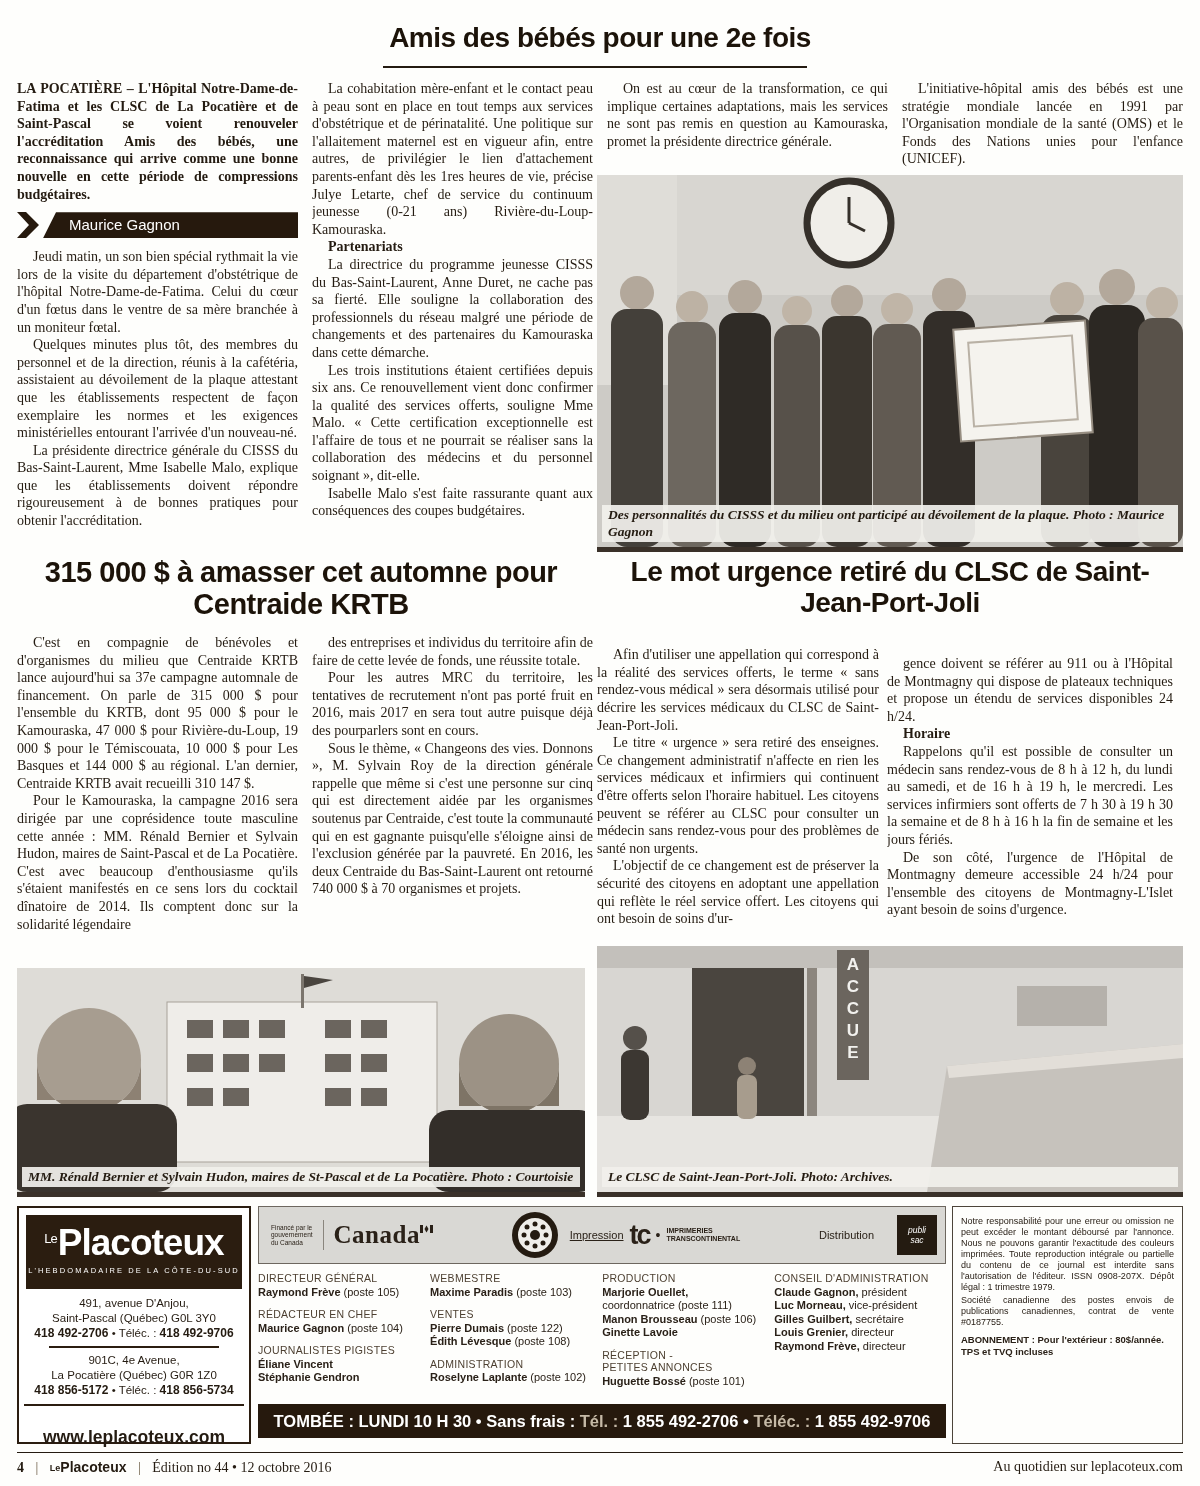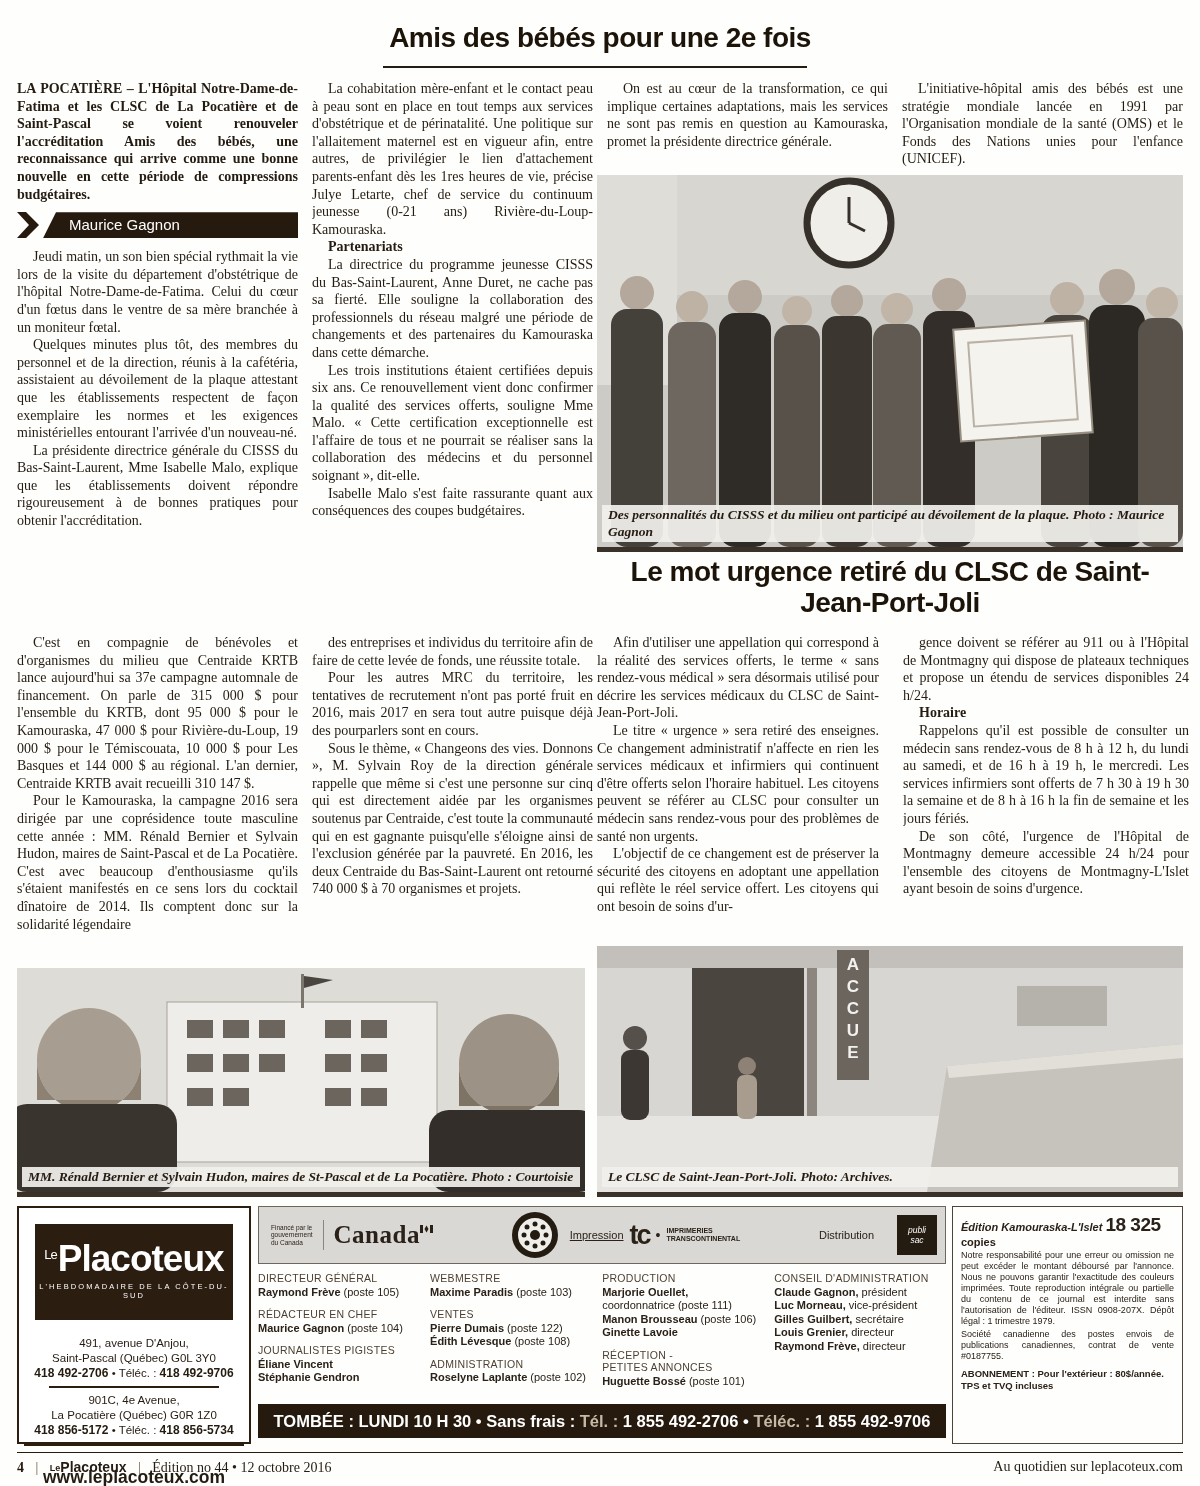--- a/index.html
+++ b/index.html
@@ -25,21 +25,21 @@
   .byline .bar{flex:1;height:26px;background:#26190d;color:#fff;
       font-family:"Liberation Sans",sans-serif;font-size:15px;line-height:26px;
       padding-left:26px;clip-path:polygon(13px 0,100% 0,100% 100%,0 100%);}
   
   .photo{position:absolute;overflow:hidden;border-bottom:5px solid #3a3129;}
   .photo svg{display:block;}
   .caption{position:absolute;left:5px;right:5px;bottom:5px;background:rgba(241,240,236,.93);
       font-style:italic;font-weight:bold;font-size:13.5px;line-height:16.5px;padding:2px 6px;}
   .masthead{position:absolute;left:17px;top:1206px;width:234px;height:238px;
       border:2px solid #2b1d10;background:#fff;box-sizing:border-box;}
-  .mlogo{background:#2b1d10;color:#fff;margin:16px;height:96px;text-align:center;padding-top:11px;box-sizing:border-box;}
+  .mlogo{background:#2b1d10;color:#fff;margin:7px;height:74px;text-align:center;padding-top:4px;box-sizing:border-box;}
   .mlogo .big{font-family:"Liberation Sans",sans-serif;font-weight:bold;font-size:37px;letter-spacing:-1px;line-height:40px;}
   .mlogo .le{font-size:13px;vertical-align:12px;font-weight:normal;margin-right:1px;}
   .mlogo .tag{font-family:"Liberation Sans",sans-serif;font-size:7.5px;letter-spacing:2.1px;margin-top:3px;}
   .maddr{text-align:center;font-family:"Liberation Sans",sans-serif;font-size:11.5px;line-height:15px;margin-top:4px;}
   .maddr .tel b{font-size:12px;}
   .mrule{width:170px;height:2px;background:#2b1d10;margin:5px auto;}
   .msite{border-top:2px solid #2b1d10;margin:6px 5px 0;text-align:center;
       font-family:"Liberation Sans",sans-serif;font-weight:bold;font-size:17.5px;padding-top:21px;}
   .band{position:absolute;left:258px;top:1206px;width:688px;height:58px;background:#d9d8d4;
       border:1px solid #6d675f;box-sizing:border-box;display:flex;align-items:center;
@@ -145,20 +145,21 @@
           <rect x="492" y="130" width="56" height="242" rx="17" fill="#2c2823"></rect>
         <circle cx="565" cy="128" r="16" fill="#c0b5a7"></circle>
           <rect x="541" y="143" width="45" height="229" rx="15" fill="#59524a"></rect>
       </g>
       <rect x="360" y="150" width="132" height="112" fill="#f5f3ee" stroke="#978e82" stroke-width="2" transform="rotate(-4 426 206)"></rect>
       <rect x="374" y="164" width="104" height="84" fill="none" stroke="#b9b1a5" stroke-width="2" transform="rotate(-4 426 206)"></rect>
     </svg>
     <div class="caption">Des personnalités du CISSS et du milieu ont participé au dévoilement de la plaque. Photo : Maurice Gagnon</div>
   </div>
 
+  <div class="h2" id="a2head">315 000 $ à amasser cet automne pour Centraide KRTB</div>
   <div class="cols" style="top:634px;left:17px;height:326px;">
     <div class="col">
       <p>C'est en compagnie de bénévoles et d'organismes du milieu que Centraide KRTB lance aujourd'hui sa 37e campagne automnale de financement. On parle de 315 000 $ pour l'ensemble du KRTB, dont 95 000 $ pour le Kamouraska, 47 000 $ pour Rivière-du-Loup, 19 000 $ pour le Témiscouata, 10 000 $ pour Les Basques et 144 000 $ au régional. L'an dernier, Centraide KRTB avait recueilli 310 147 $.</p>
       <p>Pour le Kamouraska, la campagne 2016 sera dirigée par une coprésidence toute masculine cette année : MM. Rénald Bernier et Sylvain Hudon, maires de Saint-Pascal et de La Pocatière. C'est avec beaucoup d'enthousiasme qu'ils s'étaient manifestés en ce sens lors du cocktail dînatoire de 2014. Ils comptent donc sur la solidarité légendaire</p>
     </div>
     <div class="col">
       <p>des entreprises et individus du territoire afin de faire de cette levée de fonds, une réussite totale.</p>
       <p>Pour les autres MRC du territoire, les tentatives de recrutement n'ont pas porté fruit en 2016, mais 2017 en sera tout autre puisque déjà des pourparlers sont en cours.</p>
       <p>Sous le thème, « Changeons des vies. Donnons », M. Sylvain Roy de la direction générale rappelle que même si c'est une personne sur cinq qui est directement aidée par les organismes soutenus par Centraide, c'est toute la communauté qui en est gagnante puisqu'elle s'éloigne ainsi de l'exclusion générée par la pauvreté. En 2016, les deux Centraide du Bas-Saint-Laurent ont retourné 740 000 $ à 70 organismes et projets.</p>
     </div>
@@ -190,21 +191,21 @@
       <path d="M20,92 a52,52 0 0 0 104,0 l0,40 -104,0 z" fill="#8d8173"></path>
       <rect x="-10" y="136" width="170" height="88" rx="20" fill="#3a342e"></rect>
       <circle cx="492" cy="96" r="50" fill="#9c9285"></circle>
       <path d="M442,96 a50,50 0 0 0 100,0 l0,42 -100,0 z" fill="#7e7466"></path>
       <rect x="412" y="142" width="170" height="82" rx="20" fill="#332e29"></rect>
     </svg>
     <div class="caption">MM. Rénald Bernier et Sylvain Hudon, maires de St-Pascal et de La Pocatière. Photo : Courtoisie</div>
   </div>
 
   <div class="h2" id="a3head">Le mot urgence retiré du CLSC de Saint-Jean-Port-Joli</div>
-  <div class="cols" style="top:634px;left:597px;height:306px;gap:24px;">
+  <div class="cols" style="top:634px;left:597px;height:306px;gap:8px;align-items:center;">
     <div class="col" style="width:282px;">
       <p>Afin d'utiliser une appellation qui correspond à la réalité des services offerts, le terme « sans rendez-vous médical » sera désormais utilisé pour décrire les services médicaux du CLSC de Saint-Jean-Port-Joli.</p>
       <p>Le titre « urgence » sera retiré des enseignes. Ce changement administratif n'affecte en rien les services médicaux et infirmiers qui continuent d'être offerts selon l'horaire habituel. Les citoyens peuvent se référer au CLSC pour consulter un médecin sans rendez-vous pour des problèmes de santé non urgents.</p>
       <p>L'objectif de ce changement est de préserver la sécurité des citoyens en adoptant une appellation qui reflète le réel service offert. Les citoyens qui ont besoin de soins d'ur-</p>
     </div>
     <div class="col" style="width:286px;">
       <p>gence doivent se référer au 911 ou à l'Hôpital de Montmagny qui dispose de plateaux techniques et propose un étendu de services disponibles 24 h/24.</p>
       <p class="subhead">Horaire</p>
       <p>Rappelons qu'il est possible de consulter un médecin sans rendez-vous de 8 h à 12 h, du lundi au samedi, et de 16 h à 19 h, le mercredi. Les services infirmiers sont offerts de 7 h 30 à 19 h 30 la semaine et de 8 h à 16 h la fin de semaine et les jours fériés.</p>
       <p>De son côté, l'urgence de l'Hôpital de Montmagny demeure accessible 24 h/24 pour l'ensemble des citoyens de Montmagny-L'Islet ayant besoin de soins d'urgence.</p>
@@ -344,25 +345,20 @@
         <div class="sline"><span class="sb">Raymond Frève,</span><span> directeur</span></div>
         </div>
     </div>
   </div>
 
   <div class="tombee">
     <span>TOMBÉE : LUNDI 10 H 30  •  Sans frais : </span><span class="dim">Tél. : </span><span>1 855 492-2706 • </span><span class="dim">Téléc. : </span><span>1 855 492-9706</span>
   </div>
 
   <div class="edition">
-    <div class="edtitle">
-      <span class="it">Édition Kamouraska-L'Islet</span>
-      <span class="num">18 325</span>
-      <b>copies</b>
-    </div>
     <div class="edlegal">Notre responsabilité pour une erreur ou omission ne peut excéder le montant déboursé par l'annonce. Nous ne pouvons garantir l'exactitude des couleurs imprimées. Toute reproduction intégrale ou partielle du contenu de ce journal est interdite sans l'autorisation de l'éditeur. ISSN 0908-207X. Dépôt légal : 1 trimestre 1979.</div>
     <div class="edlegal">Société canadienne des postes envois de publications canadiennes, contrat de vente #0187755.</div>
     <div class="edbold">ABONNEMENT : Pour l'extérieur : 80$/année. TPS et TVQ incluses</div>
   </div>
 
   <div class="pagebar">
     <div>
       <b>4</b>
       <span class="sep">|</span>
       <span class="brand"><span class="le">Le</span><span>Placoteux</span></span>

